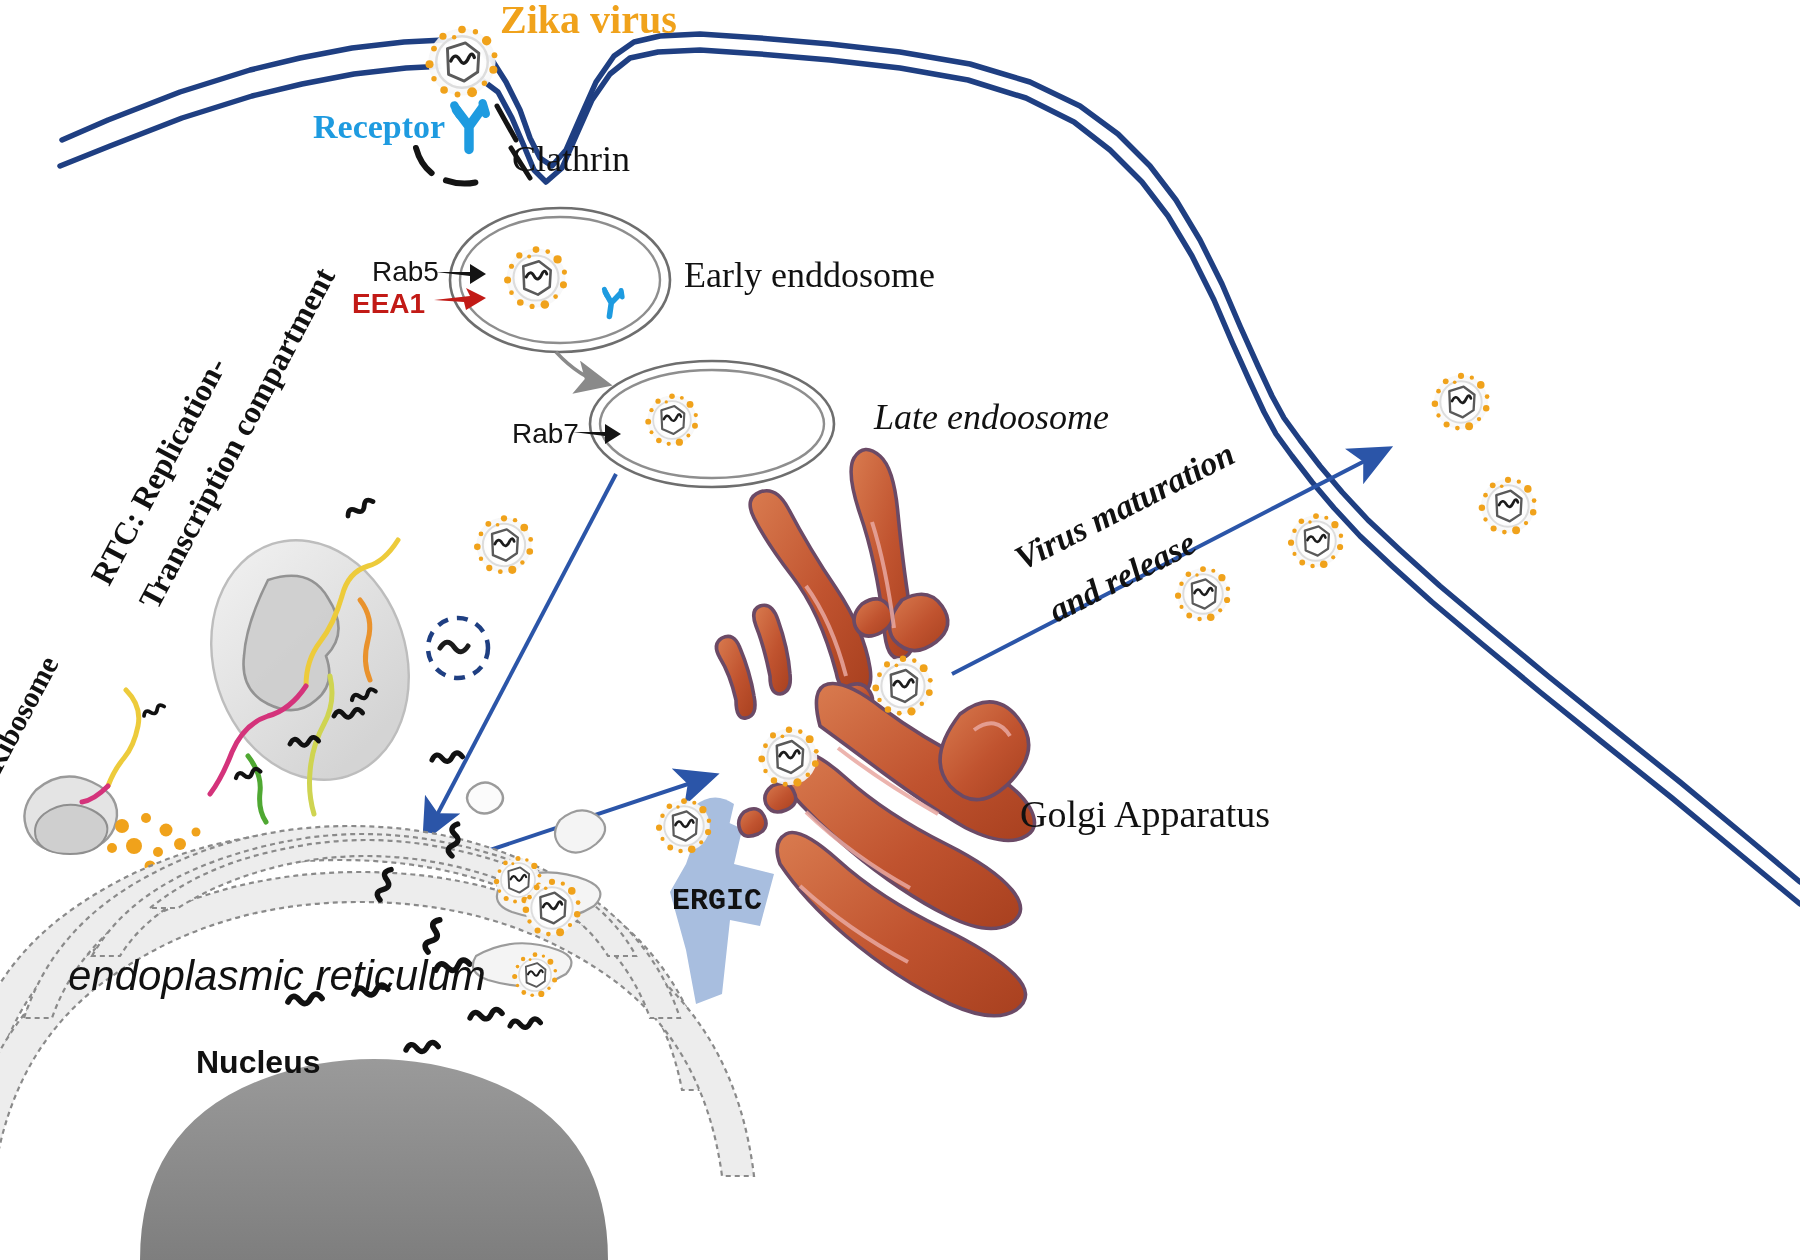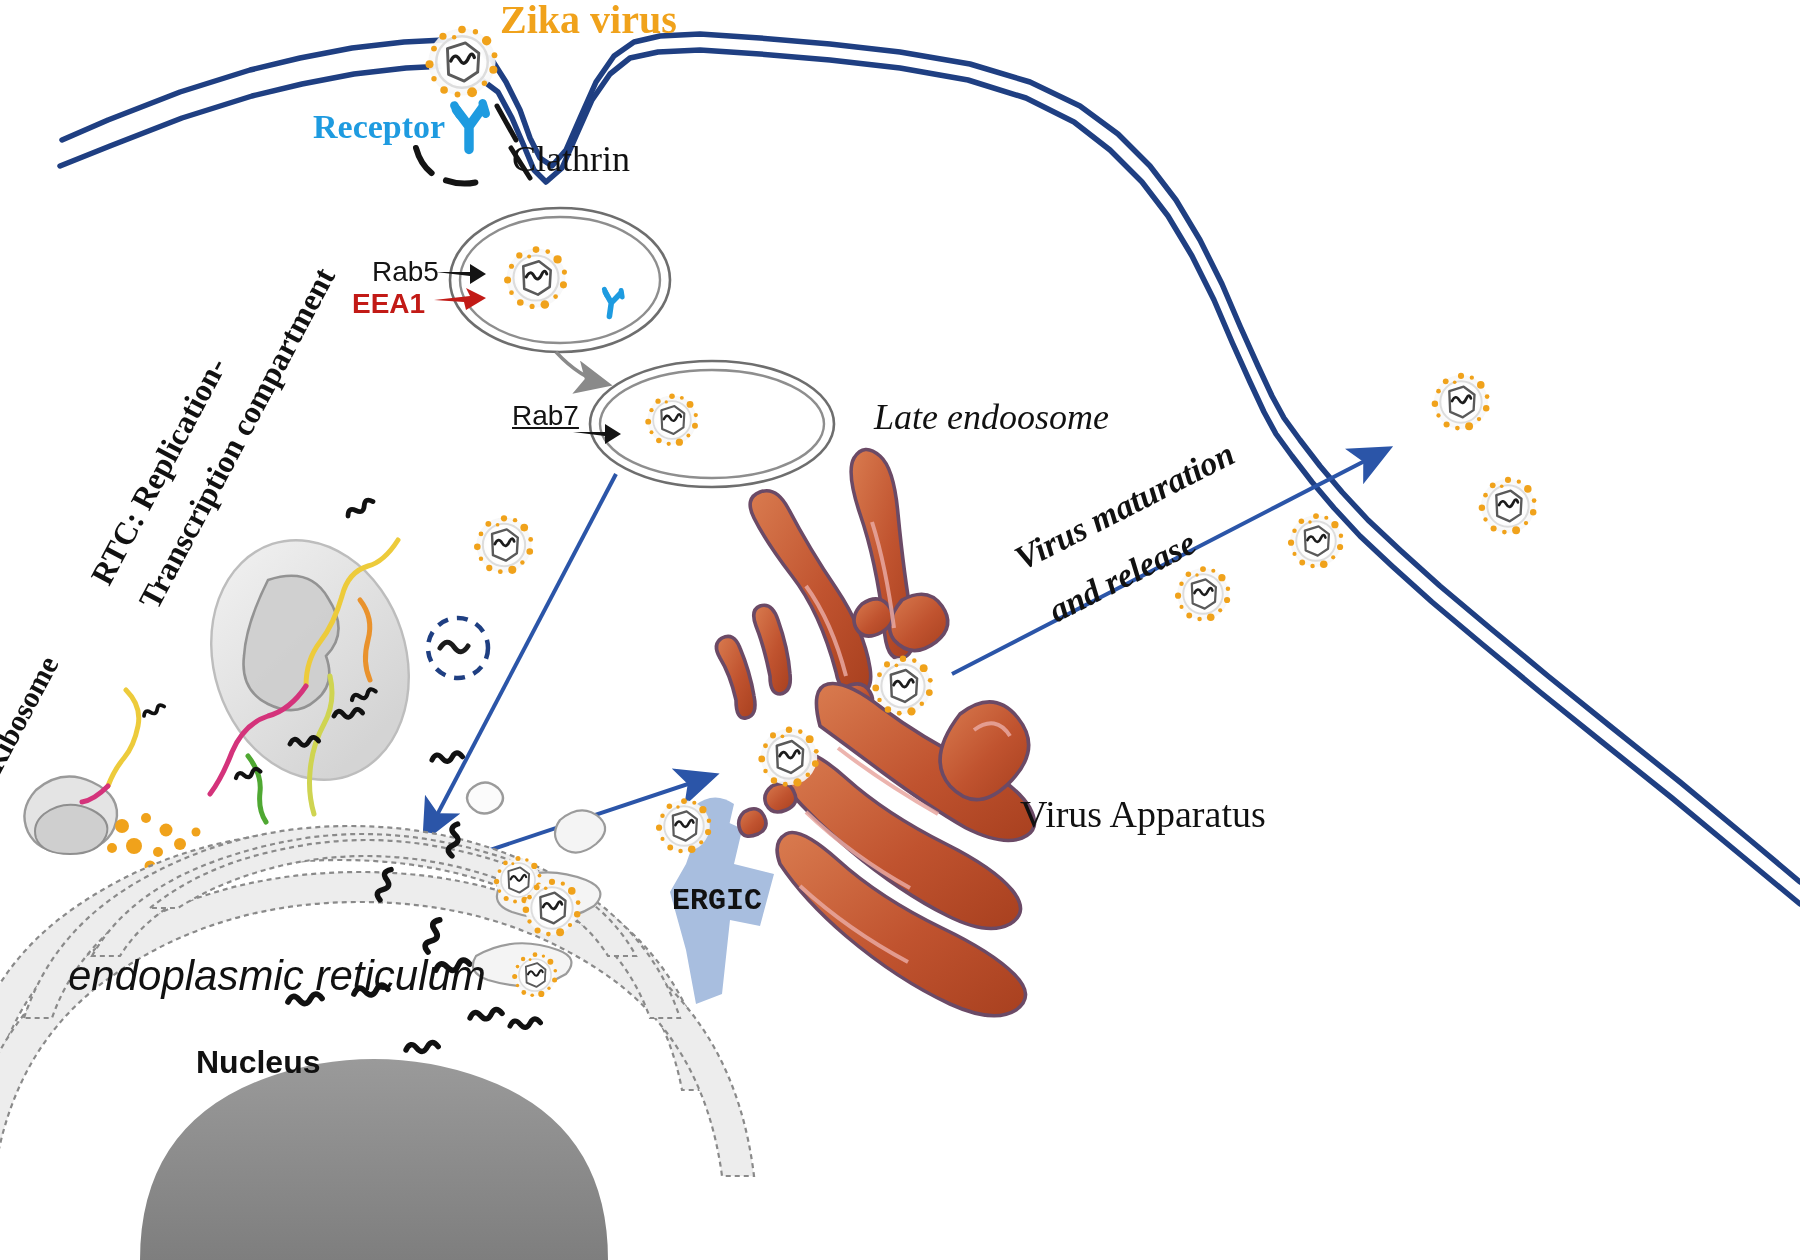--- a/index.html
+++ b/index.html
@@ -364,41 +364,42 @@
 <div class="lbl serif bold" style="left:500px;top:-4px;font-size:40px;color:#F0A21B;">Zika virus</div>
 
 <div class="lbl serif bold" style="left:313px;top:108px;font-size:34px;color:#1E9BE0;">Receptor</div>
 
 <div class="lbl serif" style="left:512px;top:138px;font-size:36px;color:#111;">Clathrin</div>
 
 <div class="lbl sans" style="left:372px;top:256px;font-size:28px;color:#141414;text-align:center;">Rab5</div>
 
 <div class="lbl sans bold" style="left:352px;top:288px;font-size:28px;color:#C21A16;">EEA1</div>
 
-
-<div class="lbl sans" style="left:512px;top:400px;font-size:28px;color:#141414;text-decoration:underline;">Rab7</div>
+<div class="lbl serif" style="left:684px;top:254px;font-size:36px;color:#111;">Early enddosome</div>
+
+<div class="lbl sans" style="left:512px;top:418px;font-size:28px;color:#141414;">Rab7</div>
 
 <div class="lbl serif" style="left:874px;top:396px;font-size:36px;color:#111;font-style:italic;">Late endoosome</div>
 
 <div class="lbl serif bold" style="left:116px;top:554px;font-size:32px;transform-origin:left bottom;
             transform:rotate(-62deg);">RTC: Replication-</div>
 
 <div class="lbl serif bold" style="left:164px;top:578px;font-size:32px;transform-origin:left bottom;
             transform:rotate(-62deg);">Transcription compartment</div>
 
 <div class="lbl serif bold" style="left:6px;top:744px;font-size:30px;transform-origin:left bottom;
             transform:rotate(-62deg);">Ribosome</div>
 
 <div class="lbl serif bold ital" style="left:1026px;top:540px;font-size:34px;transform-origin:left bottom;
             transform:rotate(-27deg);">Virus maturation</div>
 
 <div class="lbl serif bold ital" style="left:1060px;top:592px;font-size:34px;transform-origin:left bottom;
             transform:rotate(-27deg);">and release</div>
 
-<div class="lbl serif" style="left:1020px;top:792px;font-size:38px;color:#111;">Virus Apparatus</div>
+<div class="lbl serif" style="left:1020px;top:792px;font-size:38px;color:#111;">Golgi Apparatus</div>
 
 <div class="lbl sans bold" style="left:672px;top:884px;font-size:30px;color:#111;font-family:Liberation Mono, monospace;">ERGIC</div>
 
 <div class="lbl sans" style="left:68px;top:952px;font-size:42px;color:#111;font-style:italic;">endoplasmic reticulum</div>
 
 <div class="lbl sans bold" style="left:196px;top:1044px;font-size:32px;color:#111;">Nucleus</div>
 
 </div>
 
 </body></html>

